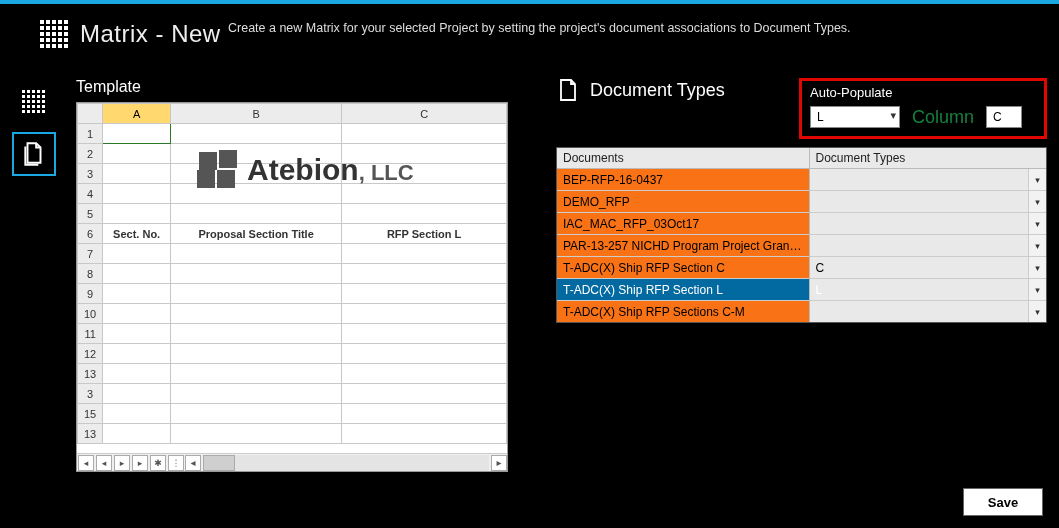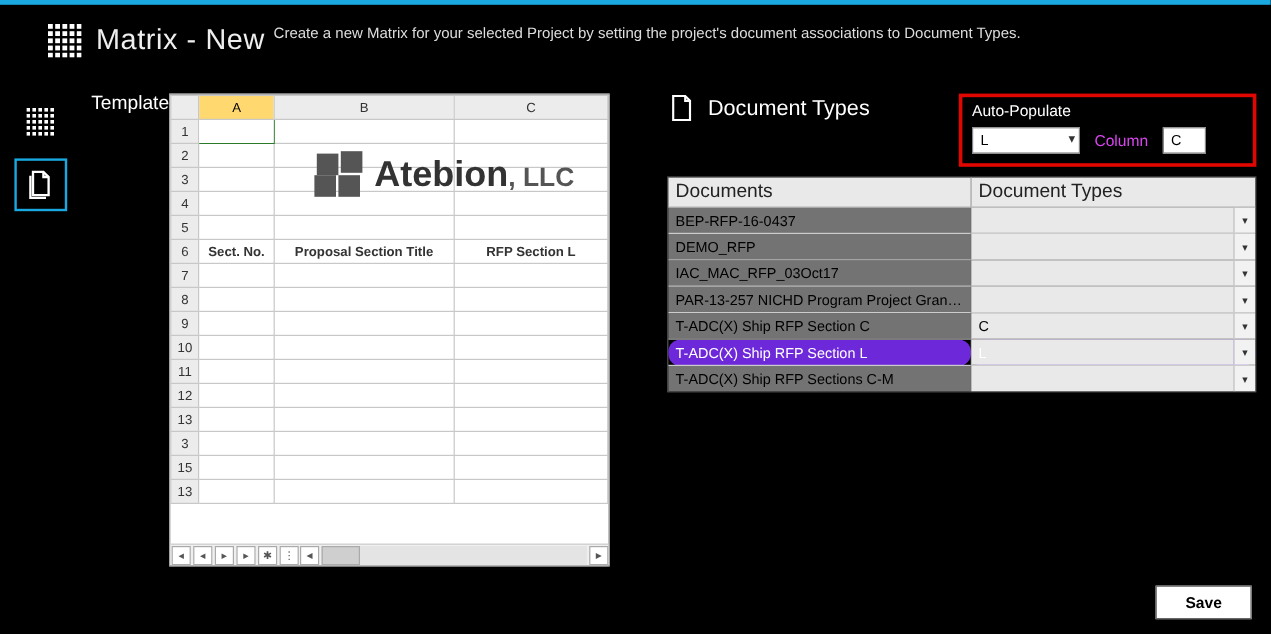--- a/index.html
+++ b/index.html
@@ -9,21 +9,21 @@
   .header { position:absolute; top:4px; left:16px; right:0; height:60px; display:flex; align-items:center; }
   .header .grid-icon { margin-left:24px; margin-right:12px; }
   .title { font-size:24px; font-weight:300; color:#eee; letter-spacing:0.5px }
   .desc { position:absolute; left:228px; top:20px; right:20px; font-size:12.5px; color:#ddd; line-height:1.4; }
   .sidebar { position:absolute; left:12px; top:80px; width:48px; }
   .side-btn { width:44px; height:44px; display:flex; align-items:center; justify-content:center; margin-bottom:8px; }
   .side-btn.active { border:2px solid #1aa8e0; }
   .content { position:absolute; left:76px; top:78px; right:12px; bottom:56px; display:flex; gap:48px; }
 
   
-  .panel-left { width:432px; flex:0 0 432px; display:flex; flex-direction:row; }
+  .panel-left { width:432px; flex:0 0 432px; display:flex; flex-direction:column; }
   .panel-head { font-size:16px; font-weight:400; color:#fff; margin-bottom:6px; padding-left:0; }
   .sheet-wrap { position:relative; background:#fff; border:1px solid #999; flex:1; overflow:hidden; }
   .sheet { position:absolute; inset:0; overflow:hidden; }
   table.grid { border-collapse:collapse; table-layout:fixed; }
   table.grid th, table.grid td { border:1px solid #c8c8c8; height:20px; font-size:11px; color:#333; background:#fff; padding:0 4px; overflow:hidden; white-space:nowrap; }
   table.grid th { background:#ececec; font-weight:400; text-align:center; }
   table.grid th.rowhead { width:26px; text-align:center; background:#ececec; }
   table.grid th.colA { background:#ffd96f; color:#000; }
   table.grid td.sel { border:1.5px solid #2a7a2a; }
   .logo-overlay { position:absolute; left:120px; top:37px; height:60px; display:flex; align-items:center; gap:4px; pointer-events:none; }
@@ -47,29 +47,29 @@
   .dt-head-row { display:flex; align-items:flex-start; justify-content:space-between; margin-bottom:8px; }
   .dt-head-left { display:flex; align-items:center; gap:10px; }
   .dt-head-left .label { font-size:18px; font-weight:400; }
   .autopop-box { border:3px solid #e10600; padding:4px 8px 8px 8px; width:248px; }
   .autopop-title { font-size:13px; color:#fff; margin-bottom:6px; }
   .autopop-row { display:flex; gap:12px; align-items:center; }
   .sel { background:#fff; color:#000; border:1px solid #888; height:22px; font-size:12px; padding:0 18px 0 6px; appearance:none; position:relative; }
   .sel-wrap { position:relative; }
   .sel-wrap::after { content:"▾"; position:absolute; right:4px; top:3px; font-size:11px; color:#333; pointer-events:none; }
   .col-input { width:36px; height:22px; background:#fff; color:#000; border:1px solid #888; font-size:12px; padding:0 6px; }
-  .col-label { font-size:13px; color:#d946ef; }
+  .col-label { font-size:18px; color:#15803d; }
 
   .dt-table { border:1px solid #555; }
   .dt-table table { width:100%; border-collapse:collapse; table-layout:fixed; }
-  .dt-table th { background:#e9e9e9; color:#222; font-size:16px; font-weight:400; text-align:left; padding:3px 6px; border-bottom:1px solid #bbb; }
+  .dt-table th { background:#e9e9e9; color:#222; font-size:12px; font-weight:400; text-align:left; padding:3px 6px; border-bottom:1px solid #bbb; }
   .dt-table th.docth { width:252px; border-right:1px solid #bbb; }
-  .dt-table td { background:#737373; color:#000; font-size:12px; padding:0; height:21px; border-top:1px solid #ccc; }
+  .dt-table td { background:#f97316; color:#000; font-size:12px; padding:0; height:21px; border-top:1px solid #ccc; }
   .dt-table td.docname { padding:2px 6px; border-right:1px solid #bbb; white-space:nowrap; overflow:hidden; text-overflow:ellipsis; }
-  .dt-table tr.sel-row td { background:#6d28d9; color:#fff;border-radius:10px; }
+  .dt-table tr.sel-row td { background:#0369a1; color:#fff; }
   .typecell { display:flex; align-items:center; height:21px; }
   .typecell .val { flex:1; padding:0 6px; background:#e9e9e9; height:100%; display:flex; align-items:center; }
   .typecell .dd { width:18px; height:100%; background:#f2f2f2; border-left:1px solid #ccc; display:flex; align-items:center; justify-content:center; font-size:9px; color:#333; }
 
   .footer { position:absolute; right:16px; bottom:12px; display:flex; gap:20px; }
   .btn { width:80px; height:28px; background:#fff; color:#000; border:1px solid #666; font-size:13px; font-weight:600; cursor:pointer; }
 
   svg { display:block; }
 </style>
 </head>

